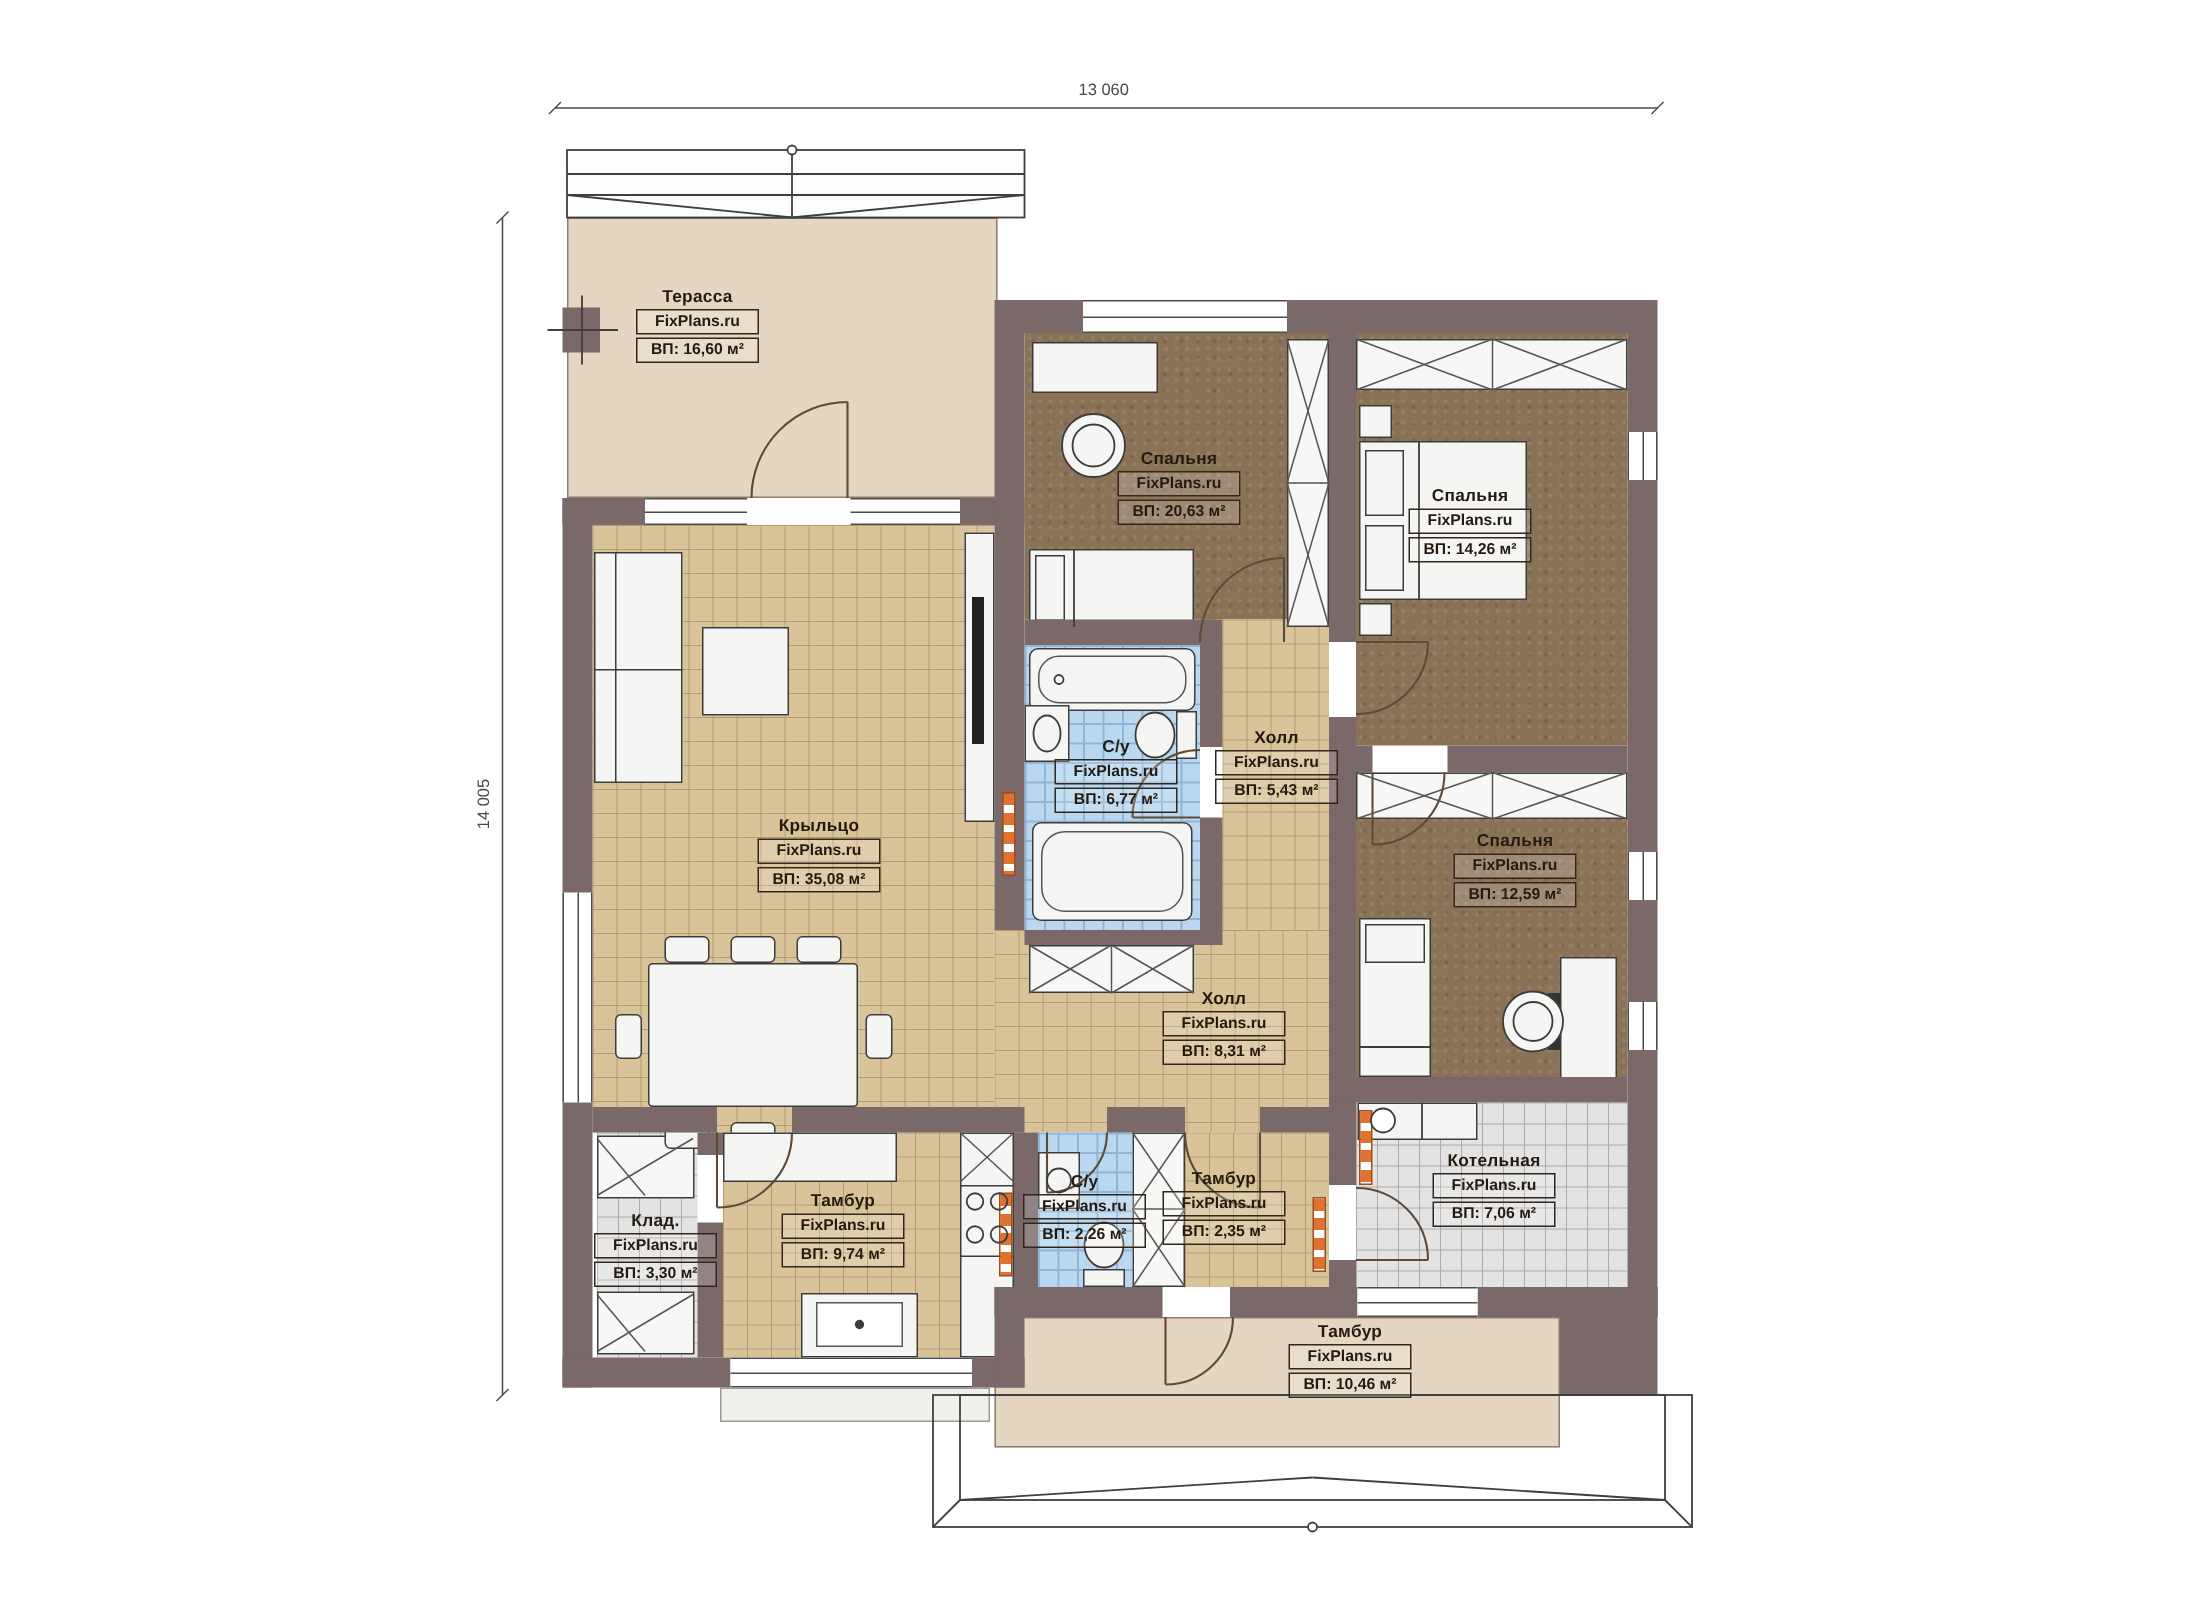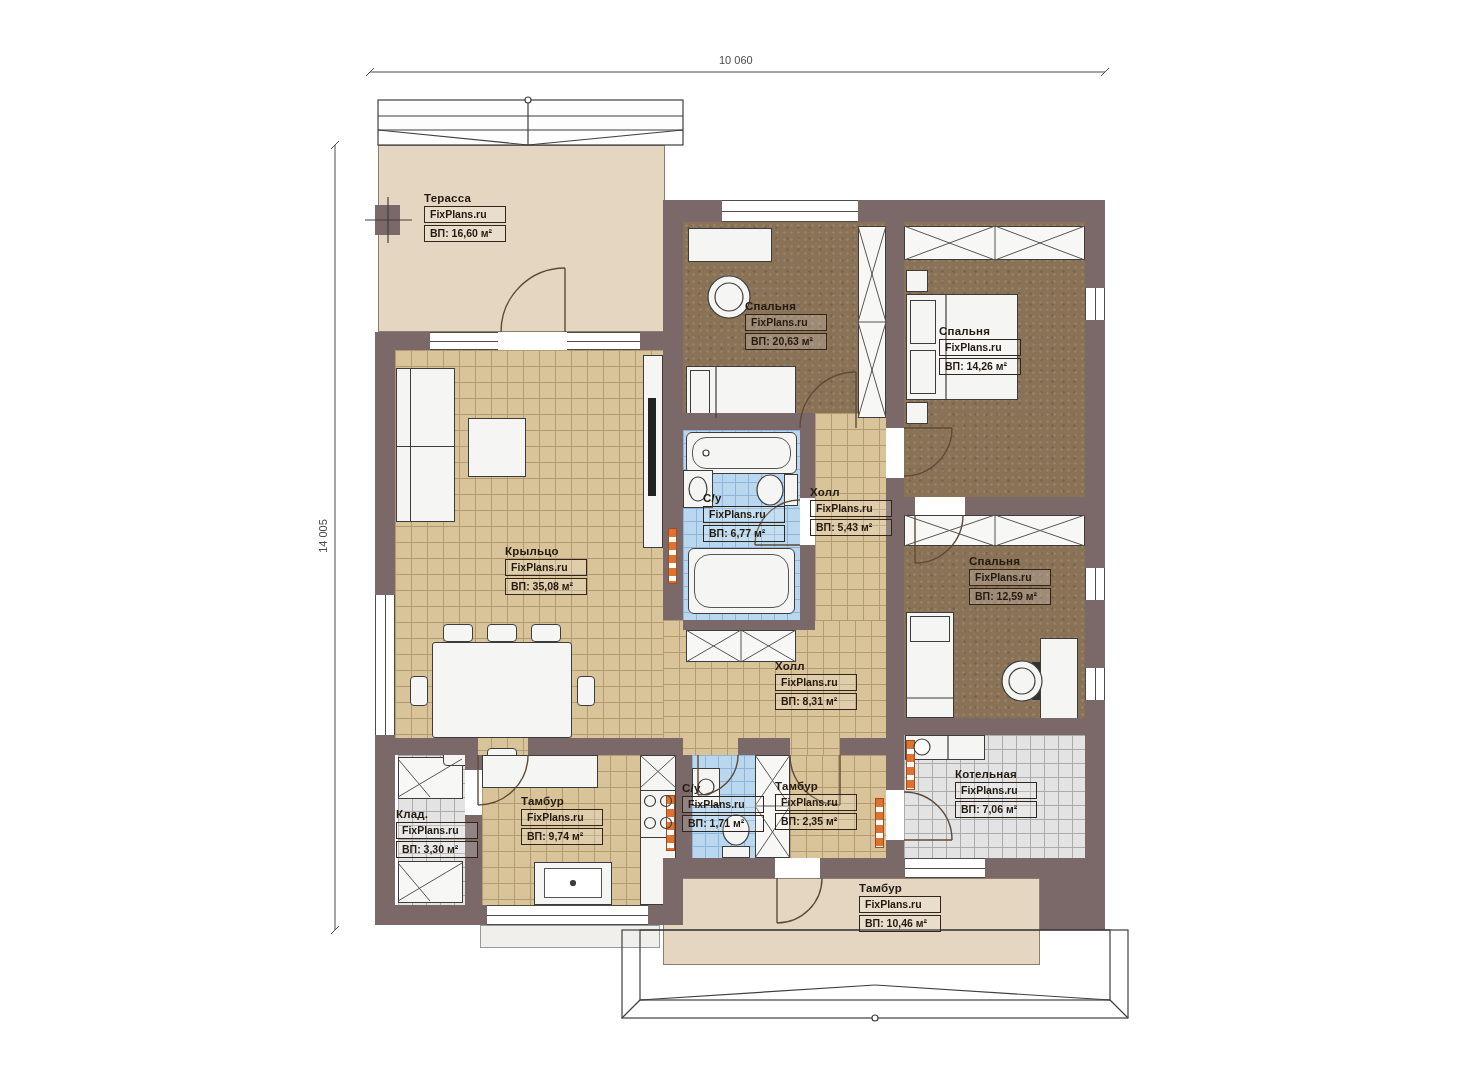--- a/index.html
+++ b/index.html
@@ -26,21 +26,21 @@
        background-size:7px 7px,11px 11px;}
   .furn{position:absolute;background:var(--fixture,#f5f5f3);border:1.3px solid #3c3c3c;box-sizing:border-box;}
   .ward{position:absolute;background:#f7f7f5;border:1.3px solid #3c3c3c;box-sizing:border-box;}
   .winh,.winv{position:absolute;background:#fff;box-sizing:border-box;}
   .winh{border-top:1.5px solid #4c4c4c;border-bottom:1.5px solid #4c4c4c;}
   .winv{border-left:1.5px solid #4c4c4c;border-right:1.5px solid #4c4c4c;}
   .winh::before{content:"";position:absolute;left:0;right:0;top:50%;height:1px;background:#4c4c4c;}
   .winv::before{content:"";position:absolute;top:0;bottom:0;left:50%;width:1px;background:#4c4c4c;}
   .rad{position:absolute;width:9px;border:1px solid #a04e1e;box-sizing:border-box;
        background:repeating-linear-gradient(180deg,var(--radiator,#e0722f) 0 8px,#fff 8px 13px);}
-  .rlabel{position:absolute;transform:translateX(-50%);text-align:left;z-index:40;color:var(--ink,#241a10);}
+  .rlabel{position:absolute;transform:translateX(-50%);text-align:center;z-index:40;color:var(--ink,#241a10);}
   .rl-name{font-weight:700;font-size:11.5px;letter-spacing:.2px;white-space:nowrap;}
   .rl-box{border:1.5px solid #32251a;padding:0 5px;font-size:10.5px;font-weight:700;line-height:15px;
           margin-top:2px;background:rgba(255,255,255,.18);white-space:nowrap;display:inline-block;min-width:70px;}
   .rl-box+.rl-box{display:block;}
   .dimtxt{position:absolute;font-size:11px;color:#4a4a4a;background:#fff;padding:0 4px;z-index:30;}
   svg.lines{position:absolute;left:0;top:0;z-index:25;pointer-events:none;}
   .blind{position:absolute;background:#f0efec;border:1px solid #9a9a9a;box-sizing:border-box;}
   .tv{position:absolute;background:#222;}
 </style>
 </head>
@@ -334,34 +334,34 @@
     <div class="rl-box">ВП: 3,30 м²</div>
   </div>
   <div class="rlabel" style="left:562px;top:795px;">
     <div class="rl-name">Тамбур</div>
     <div class="rl-box">FixPlans.ru</div>
     <div class="rl-box">ВП: 9,74 м²</div>
   </div>
   <div class="rlabel" style="left:723px;top:782px;">
     <div class="rl-name">С/у</div>
     <div class="rl-box">FixPlans.ru</div>
-    <div class="rl-box">ВП: 1,71 м²</div>
+    <div class="rl-box">ВП: 2,26 м²</div>
   </div>
   <div class="rlabel" style="left:816px;top:780px;">
     <div class="rl-name">Тамбур</div>
     <div class="rl-box">FixPlans.ru</div>
     <div class="rl-box">ВП: 2,35 м²</div>
   </div>
   <div class="rlabel" style="left:996px;top:768px;">
     <div class="rl-name">Котельная</div>
     <div class="rl-box">FixPlans.ru</div>
     <div class="rl-box">ВП: 7,06 м²</div>
   </div>
   <div class="rlabel" style="left:900px;top:882px;">
     <div class="rl-name">Тамбур</div>
     <div class="rl-box">FixPlans.ru</div>
     <div class="rl-box">ВП: 10,46 м²</div>
   </div>
 
-  <div class="dimtxt" style="left:715px;top:54px;">10 060</div>
+  <div class="dimtxt" style="left:715px;top:54px;">13 060</div>
   <div class="dimtxt" style="left:302px;top:530px;transform:rotate(-90deg);transform-origin:center;">14 005</div>
 
 </div>
 
 </body></html>

